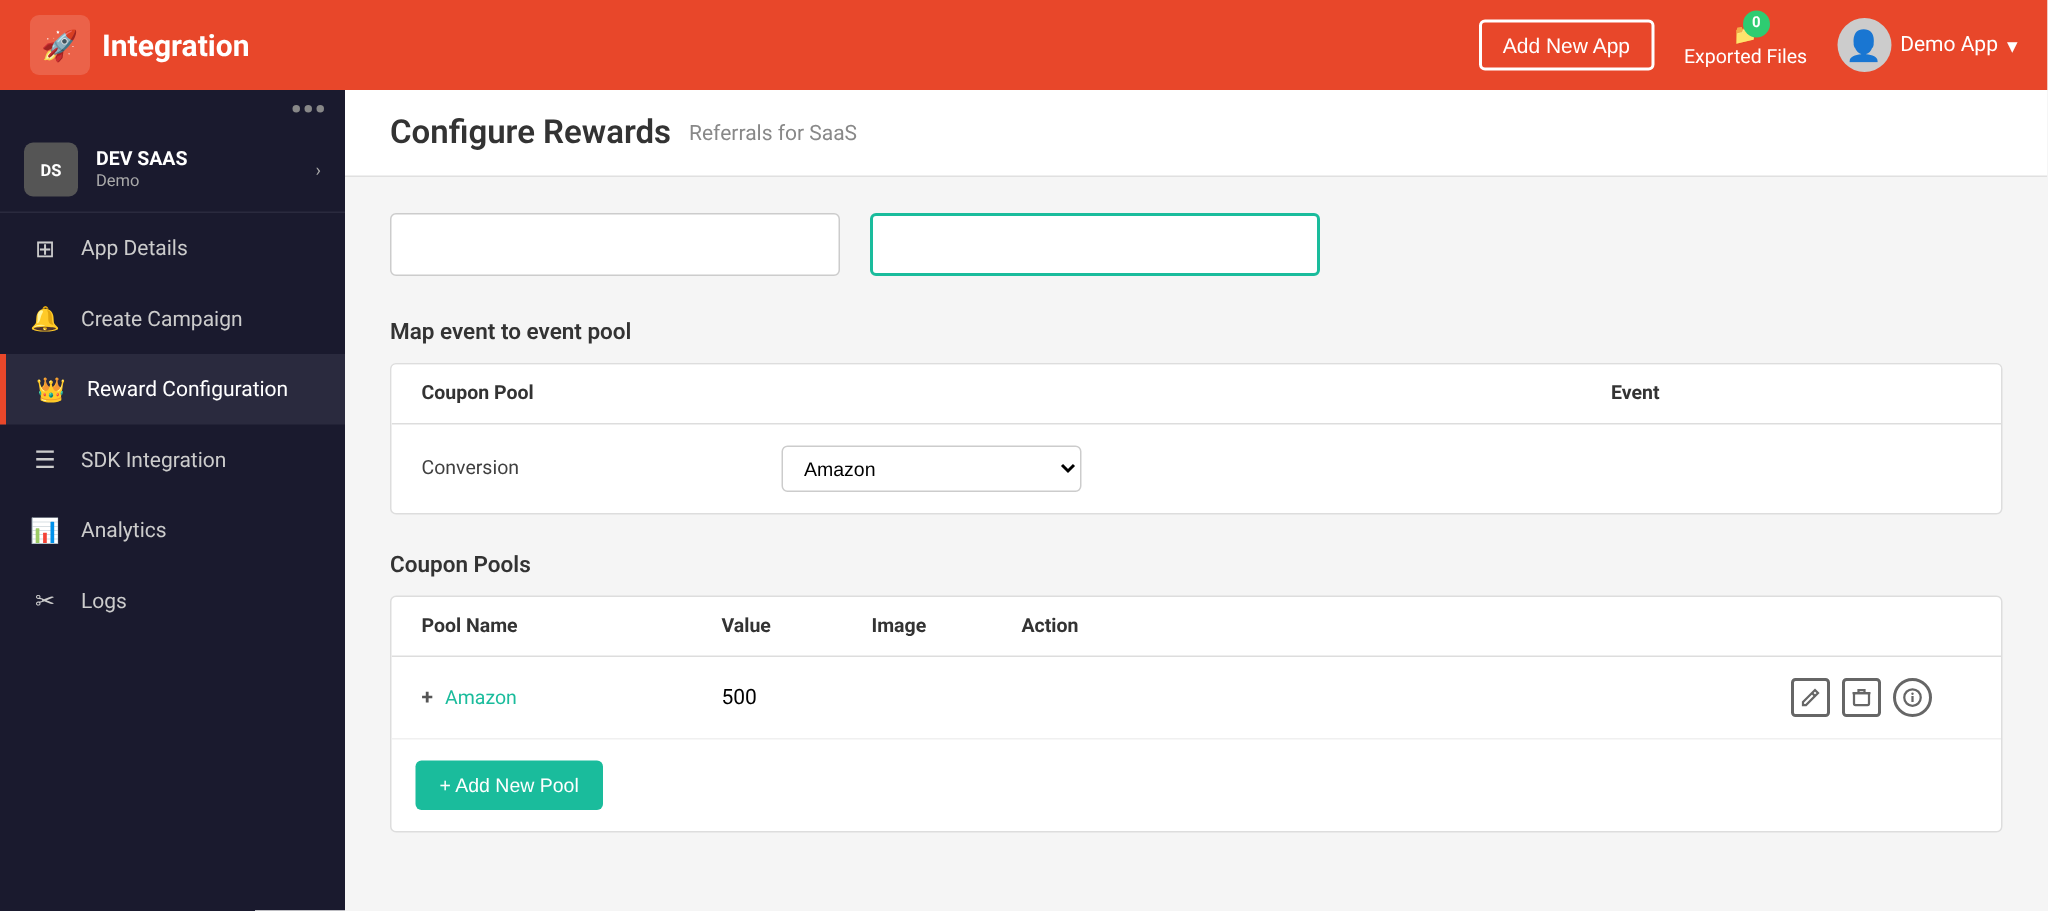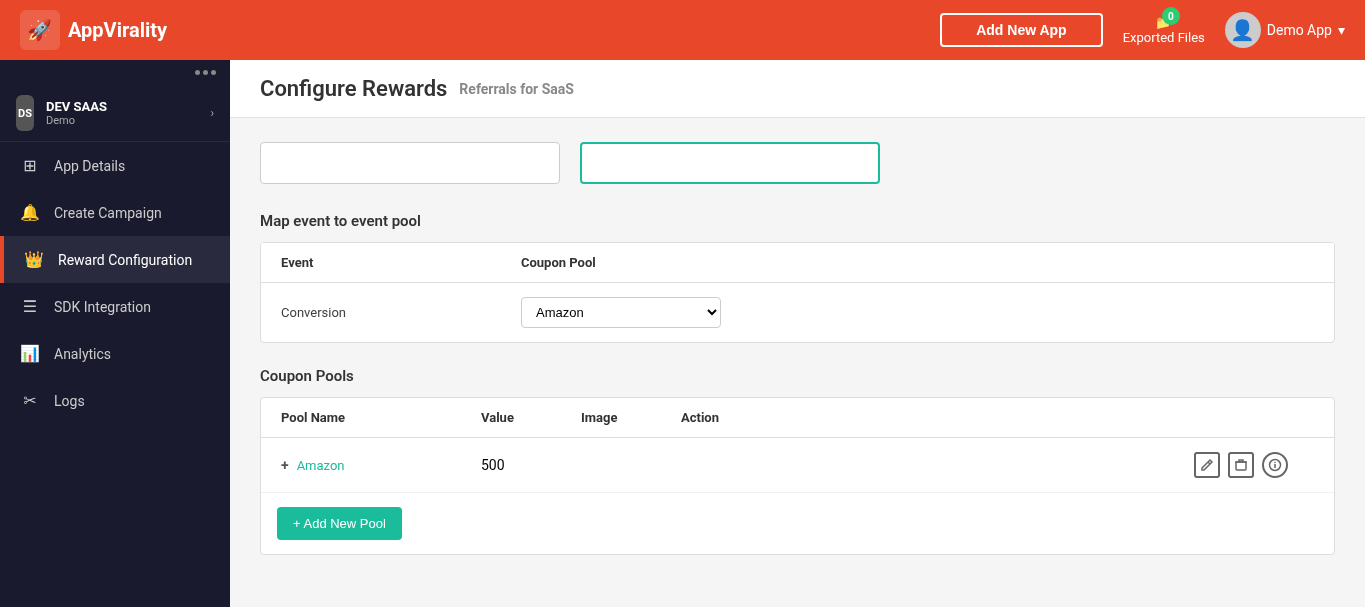--- a/index.html
+++ b/index.html
@@ -30,25 +30,25 @@
     }
     .header-right {
       display: flex;
       align-items: center;
       gap: 20px;
     }
     .add-new-app-btn {
       background: transparent;
       border: 2px solid white;
       color: white;
-      padding: 7px 34px;
+      padding: 7px 14px;
       border-radius: 4px;
       cursor: pointer;
       font-size: 14px;
-      font-weight: 700;
+      font-weight: 400;
     }
     .exported-files {
       display: flex;
       flex-direction: column;
       align-items: center;
       color: white;
       font-size: 13px;
       cursor: pointer;
       position: relative;
     }
@@ -120,21 +120,21 @@
     }
     .sidebar-app-item {
       display: flex;
       align-items: center;
       padding: 10px 16px;
       cursor: pointer;
       gap: 12px;
       border-bottom: 1px solid #2a2a3e;
     }
     .app-icon-box {
-      width: 18px;
+      width: 36px;
       height: 36px;
       background: #555;
       border-radius: 6px;
       display: flex;
       align-items: center;
       justify-content: center;
       font-size: 11px;
       color: white;
       font-weight: bold;
       flex-shrink: 0;
@@ -181,21 +181,20 @@
       border-bottom: 1px solid #e0e0e0;
     }
     .page-title {
       font-size: 22px;
       font-weight: 600;
       color: #333;
     }
     .page-subtitle {
       font-size: 14px;
       color: #888;
-      font-weight: bold;
     }
 
     .content-body {
       padding: 24px 30px;
     }
 
     
     .input-row {
       display: flex;
       gap: 20px;
@@ -351,21 +350,21 @@
   </style>
 </head>
 <body>
 
 <header class="header">
   <div class="header-logo">
     <svg class="logo-icon" viewBox="0 0 40 40">
       <rect width="40" height="40" rx="6" fill="rgba(255,255,255,0.15)"></rect>
       <text x="50%" y="55%" dominant-baseline="middle" text-anchor="middle" fill="white" font-size="20">🚀</text>
     </svg>
-    <span>AppVirality</span>
+    <span>Integration</span>
   </div>
   <div class="header-right">
     <button class="add-new-app-btn">Add New App</button>
     <div class="exported-files">
       <div class="exported-icon-wrap">
         <span>📁</span>
         <span class="exported-badge">0</span>
       </div>
       <span>Exported Files</span>
     </div>
@@ -431,22 +430,22 @@
     <div class="content-body">
 
       <div class="input-row">
         <div class="input-box"></div>
         <div class="input-box-teal"></div>
       </div>
 
       <div class="section-title">Map event to event pool</div>
       <div class="table-card">
         <div class="table-header-row">
+          <div class="th col-coupon-pool">Coupon Pool</div>
           <div class="th col-event">Event</div>
-          <div class="th col-coupon-pool">Coupon Pool</div>
         </div>
         <div class="table-data-row">
           <div class="cell-event col-event">
             <span>Conversion</span>
           </div>
           <div class="cell-coupon-pool col-coupon-pool">
             <select class="select-field">
               <option>Amazon</option>
               <option>Option 2</option>
             </select>

